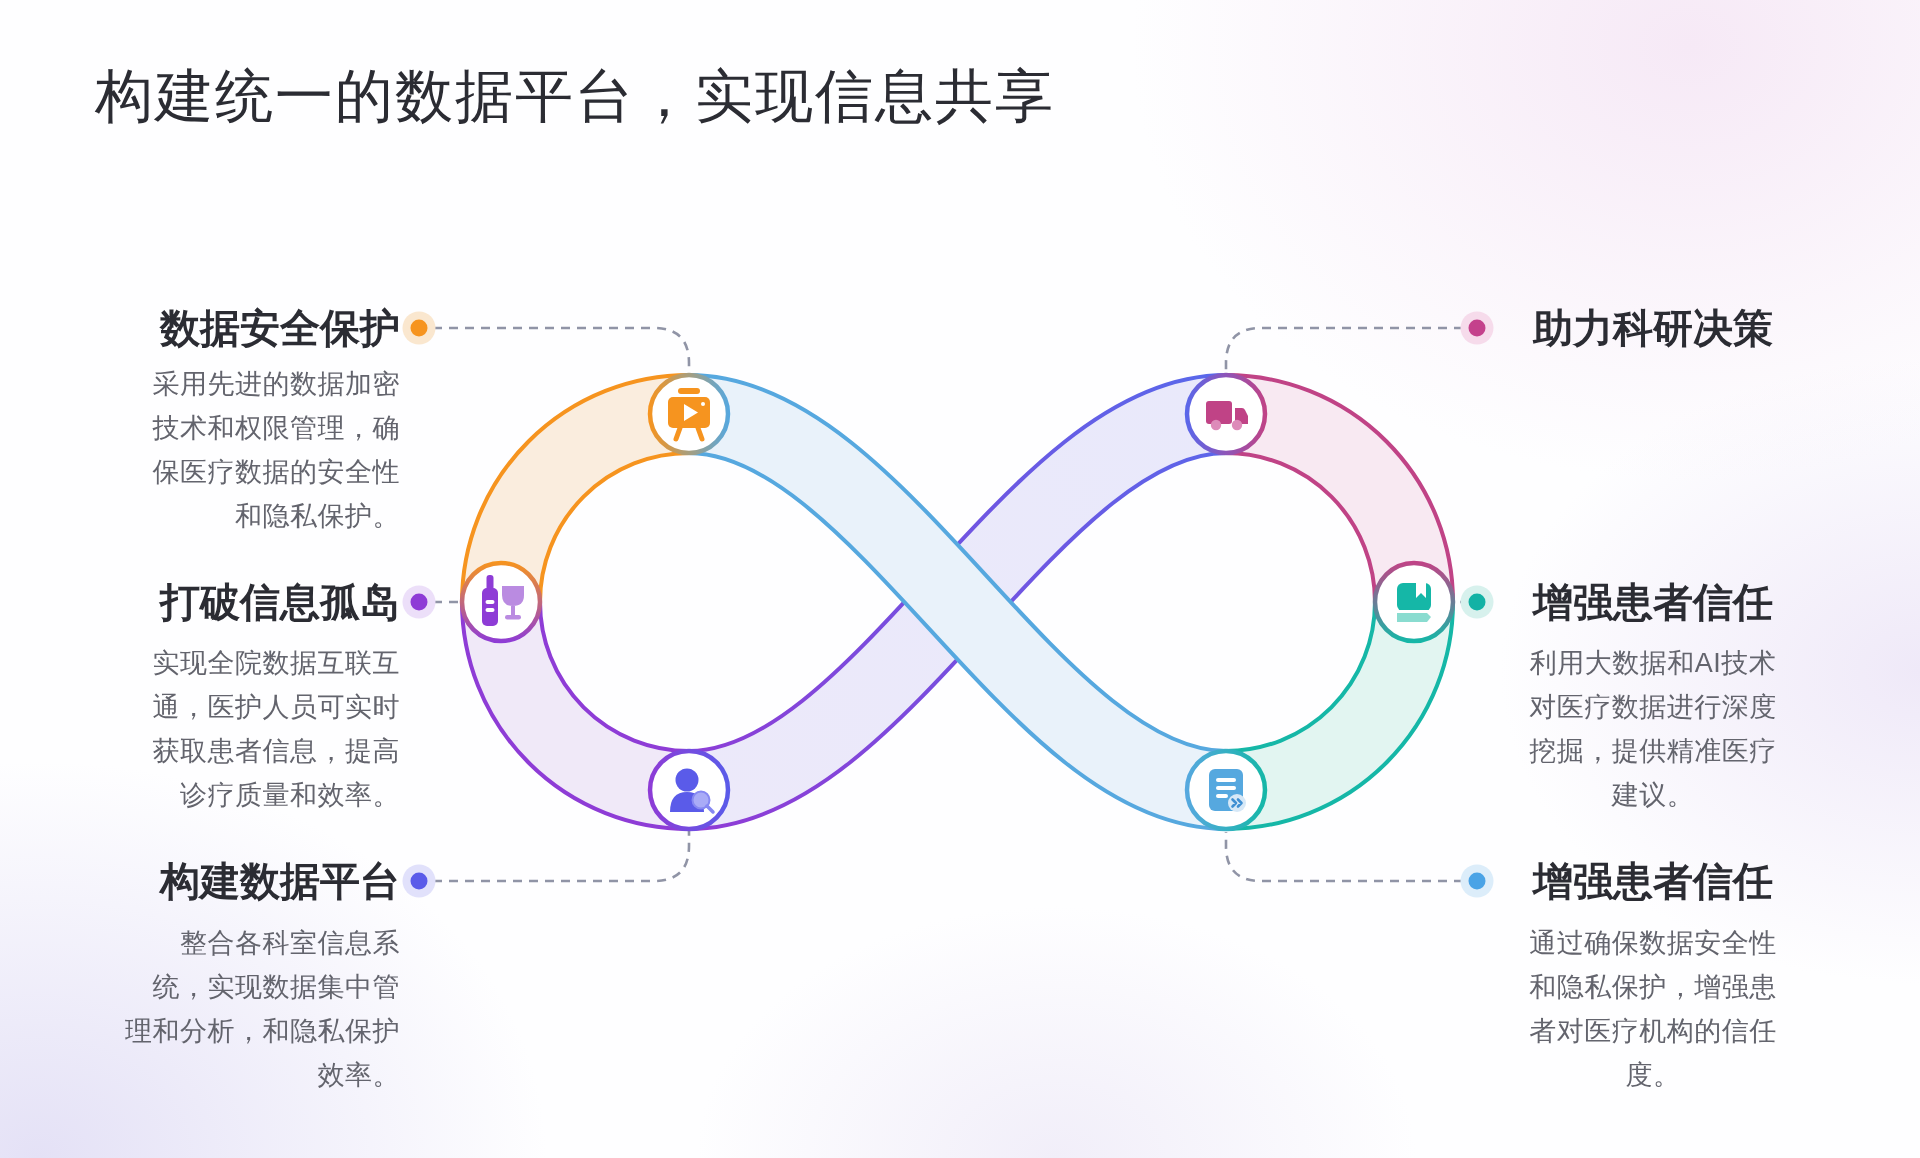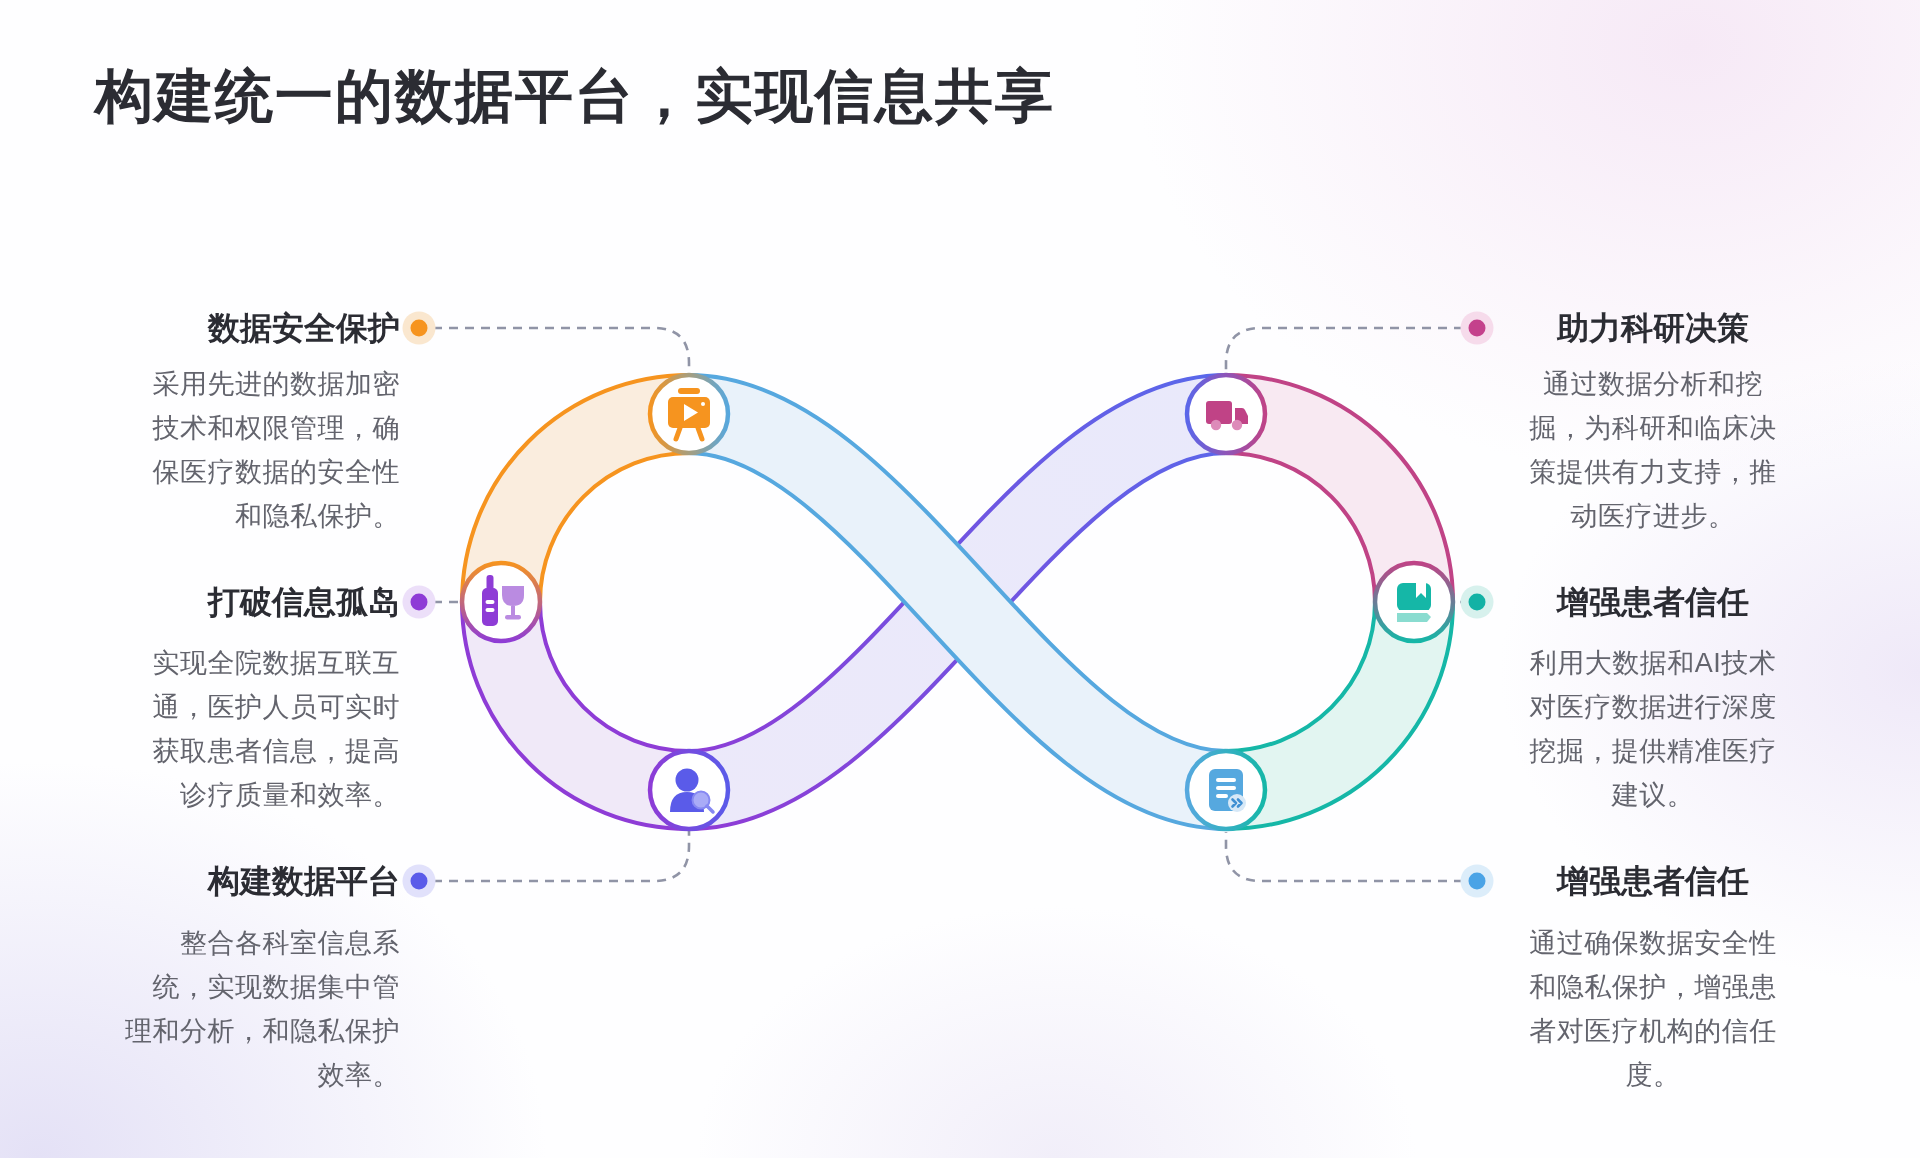--- a/index.html
+++ b/index.html
@@ -11,26 +11,26 @@
       radial-gradient(820px 640px at 2% 100%, #E4E1F6 0%, rgba(228,225,246,0) 62%),
       radial-gradient(700px 520px at 100% 58%, #EFE9F8 0%, rgba(239,233,248,0) 60%),
       radial-gradient(600px 420px at 55% 100%, #F1EEF9 0%, rgba(241,238,249,0) 60%),
       #FEFEFF;
   }
   .stage{ position:relative; width:1920px; height:1158px; }
   svg.diagram{ position:absolute; left:0; top:0; }
 
   .page-title{
     position:absolute; left:95px; top:58px;
-    font-size:58px; font-weight:700; letter-spacing:2px;
+    font-size:58px; font-weight:400; letter-spacing:2px;
     color:#2B2C33; white-space:nowrap;
   }
   .item{ position:absolute; }
   .item-title{
-    font-size:32px; font-weight:700; line-height:42px;
+    font-size:40px; font-weight:700; line-height:42px;
     color:#2B2C33; white-space:nowrap;
   }
   .item-body{
     font-size:27px; line-height:44px; letter-spacing:.5px;
     color:#63646D; white-space:pre-line;
   }
   .side-left  { right:1520px; width:330px; text-align:right; }
   .side-right { left:1503px;  width:300px; text-align:center;  }
 </style>
 </head>
@@ -207,26 +207,20 @@
   <div class="item side-left" style="top:921px">
     <div class="item-body">整合各科室信息系
 统，实现数据集中管
 理和分析，和隐私保护
 效率。</div>
   </div>
 
   <div class="item side-right" style="top:307px">
     <div class="item-title">助力科研决策</div>
   </div>
-  <div class="item side-right" style="top:362px">
-    <div class="item-body">通过数据分析和挖
-掘，为科研和临床决
-策提供有力支持，推
-动医疗进步。</div>
-  </div>
 
   <div class="item side-right" style="top:581px">
     <div class="item-title">增强患者信任</div>
   </div>
   <div class="item side-right" style="top:860px">
     <div class="item-title">增强患者信任</div>
   </div>
 
   <div class="item side-right" style="top:641px">
     <div class="item-body">利用大数据和AI技术

